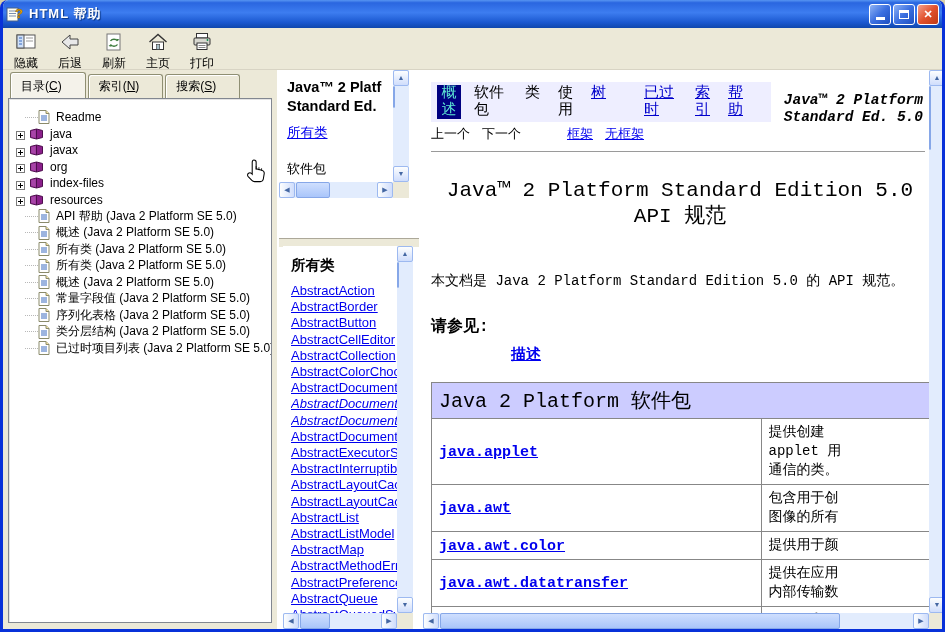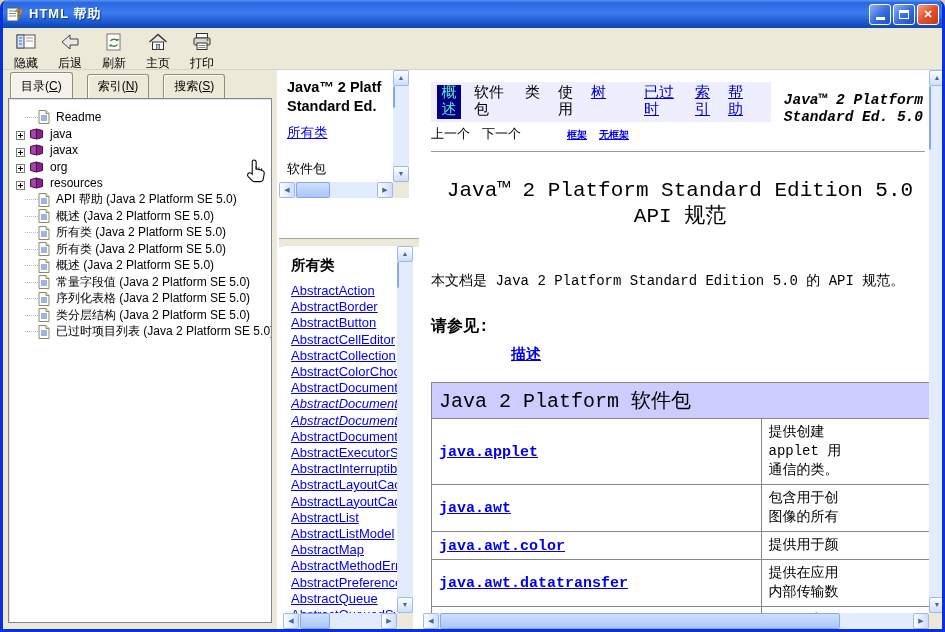--- a/index.html
+++ b/index.html
@@ -24,21 +24,21 @@
   .toolbar{position:absolute;left:0;top:28px;width:939px;height:42px;background:#ECE9D8;
     display:flex;align-items:flex-start;padding:2px 4px;box-sizing:border-box;gap:6px;
     border-bottom:1px solid #d8d4c4;}
   .tbtn{display:flex;flex-direction:column;align-items:center;justify-content:flex-start;
     min-width:32px;padding:1px 2px;font-size:12px;color:#000;background:transparent;border:1px solid transparent;}
   .tbtn svg{width:22px;height:20px;}
   
   .sidebar{position:absolute;left:5px;top:74px;width:264px;bottom:6px;}
   .tabs{display:flex;align-items:flex-end;height:24px;padding-left:2px;}
   .tab{background:#ECE9D8;border:1px solid #8f8f73;border-bottom:none;border-radius:3px 3px 0 0;
-    padding:3px 10px 3px 10px;font-size:12px;margin-right:14px;position:relative;color:#000;
+    padding:3px 23px 3px 10px;font-size:12px;margin-right:2px;position:relative;color:#000;
     box-shadow:inset 1px 1px 0 #fff;}
   .tab.active{background:#F4F2EA;padding-top:5px;z-index:2;}
   .tab u{text-decoration:underline;}
   .treebox{position:absolute;left:0;top:24px;right:0;bottom:0;background:#fff;
     border:1px solid #828790;box-shadow:inset 1px 1px 0 #e4e4e4;overflow:hidden;
     font-size:12px;padding-top:10px;}
   .trow{display:flex;align-items:center;height:16.5px;white-space:nowrap;}
   .trow .plusbox{width:9px;height:9px;flex:none;margin-left:7px;margin-right:4px;}
   .trow .leader{width:13px;flex:none;margin-left:16px;border-top:1px dotted #b8b8b8;height:0;}
   .trow .ticon{flex:none;margin-right:4px;display:flex;}
@@ -78,21 +78,21 @@
   
   .doc{font-family:"Liberation Mono","DejaVu Sans Mono",monospace;color:#000;padding-left:8px;position:relative;height:100%;box-sizing:border-box;}
   .navbar{margin-top:12px;background:#EEEEFF;display:flex;gap:13px;padding:3px 6px;width:340px;box-sizing:border-box;}
   .navcell{font-size:15px;line-height:17px;word-break:break-all;}
   .navcell.sel{background:#000080;color:#5eead4;font-weight:normal;text-align:center;padding:0 2px;}
   .navcell a{color:#0000CC;}
   .edition{position:absolute;right:6px;top:10px;text-align:right;font-style:italic;font-weight:bold;
     font-size:14.5px;line-height:17px;white-space:nowrap;}
   .subnav{display:flex;align-items:baseline;margin-top:3px;font-size:13px;}
   .subnav .pn{margin-right:12px;}
-  .subnav .fr{font-size:10px;font-weight:bold;margin-left:34px;}
+  .subnav .fr{font-size:13px;font-weight:normal;margin-left:34px;}
   .subnav .fr + .fr{margin-left:12px;}
   .docrule{border:none;border-top:1px solid #9a9a9a;margin:8px 4px 0 0;}
   .h1{margin-top:26px;text-align:center;font-size:21px;line-height:26px;font-weight:normal;}
   .intro{margin-top:42px;font-size:14px;}
   .seealso{margin-top:26px;font-weight:bold;font-size:16px;}
   .desclink{margin-top:8px;margin-left:80px;font-size:15px;font-weight:bold;}
   .pkgtable{margin-top:18px;border-collapse:collapse;width:660px;table-layout:fixed;}
   .pkgtable th,.pkgtable td{border:1px solid #878787;padding:4px 7px;text-align:left;vertical-align:middle;}
   .pkgtable th{background:#CCCCFF;font-size:20px;font-weight:normal;}
   .pkgtable td.pcell{width:406px;}
@@ -236,20 +236,35 @@
               <line x1="4.5" y1="2" x2="4.5" y2="7" stroke="#000"></line>
             </svg></span>
           <span class="ticon">
             <svg viewBox="0 0 15 12" width="15" height="12">
               <path d="M1.5 2.5 L7.5 1 L13.5 2.5 L13.5 9.5 L7.5 11 L1.5 9.5 Z" fill="#8B1F8B" stroke="#4d0f4d"></path>
               <path d="M7.5 1 V11" stroke="#4d0f4d"></path>
               <path d="M2.2 3 L6.8 1.9 V9.9 L2.2 9 Z" fill="#a845a8"></path>
             </svg>
           </span>
           <span class="tlabel">org</span>
+        </div>
+        <div class="trow">
+          <span class="plusbox"><svg viewBox="0 0 9 9" width="9" height="9">
+              <rect x="0.5" y="0.5" width="8" height="8" fill="#fff" stroke="#7b7b7b"></rect>
+              <line x1="2" y1="4.5" x2="7" y2="4.5" stroke="#000"></line>
+              <line x1="4.5" y1="2" x2="4.5" y2="7" stroke="#000"></line>
+            </svg></span>
+          <span class="ticon">
+            <svg viewBox="0 0 15 12" width="15" height="12">
+              <path d="M1.5 2.5 L7.5 1 L13.5 2.5 L13.5 9.5 L7.5 11 L1.5 9.5 Z" fill="#8B1F8B" stroke="#4d0f4d"></path>
+              <path d="M7.5 1 V11" stroke="#4d0f4d"></path>
+              <path d="M2.2 3 L6.8 1.9 V9.9 L2.2 9 Z" fill="#a845a8"></path>
+            </svg>
+          </span>
+          <span class="tlabel">index-files</span>
         </div>
         <div class="trow">
           <span class="plusbox"><svg viewBox="0 0 9 9" width="9" height="9">
               <rect x="0.5" y="0.5" width="8" height="8" fill="#fff" stroke="#7b7b7b"></rect>
               <line x1="2" y1="4.5" x2="7" y2="4.5" stroke="#000"></line>
               <line x1="4.5" y1="2" x2="4.5" y2="7" stroke="#000"></line>
             </svg></span>
           <span class="ticon">
             <svg viewBox="0 0 15 12" width="15" height="12">
               <path d="M1.5 2.5 L7.5 1 L13.5 2.5 L13.5 9.5 L7.5 11 L1.5 9.5 Z" fill="#8B1F8B" stroke="#4d0f4d"></path>

